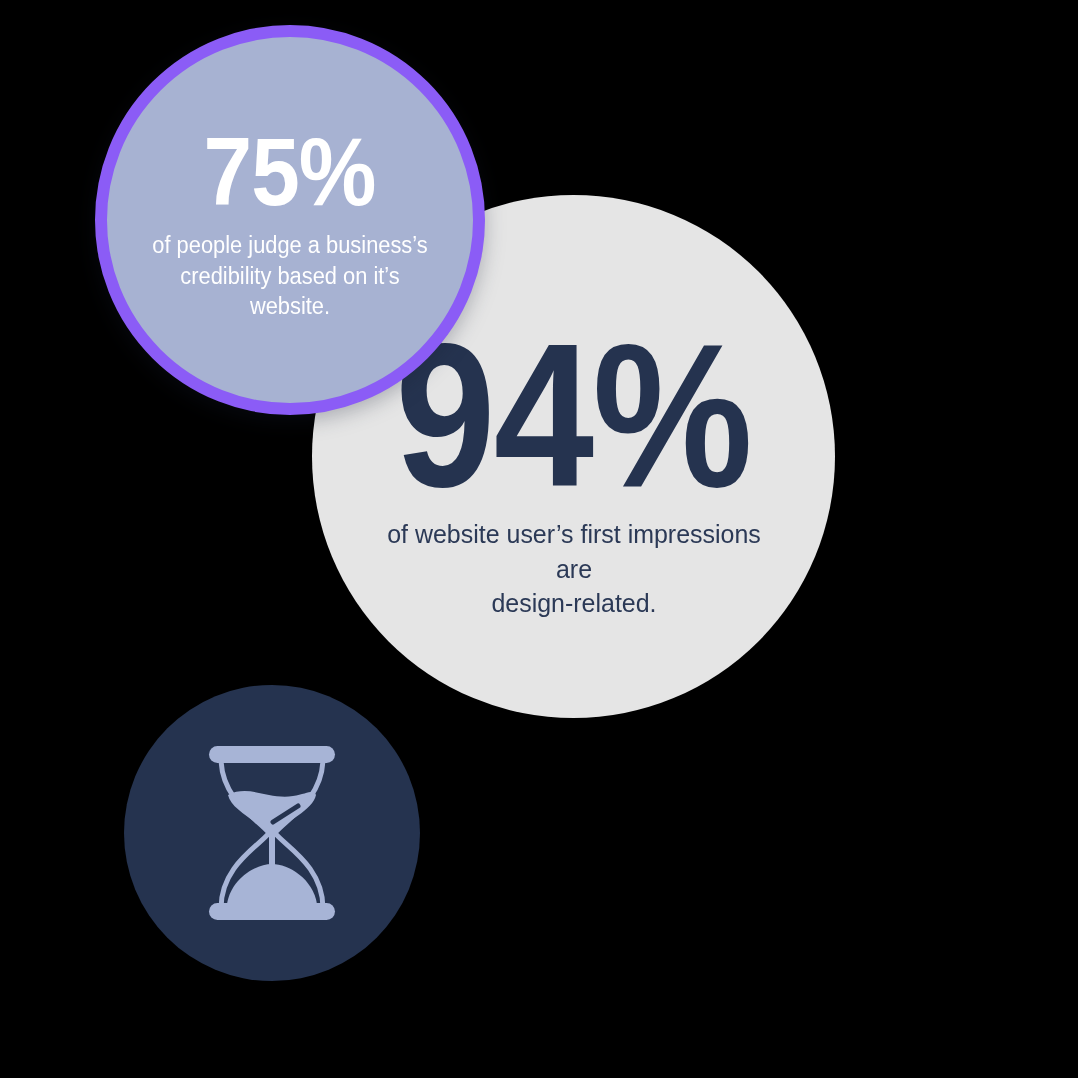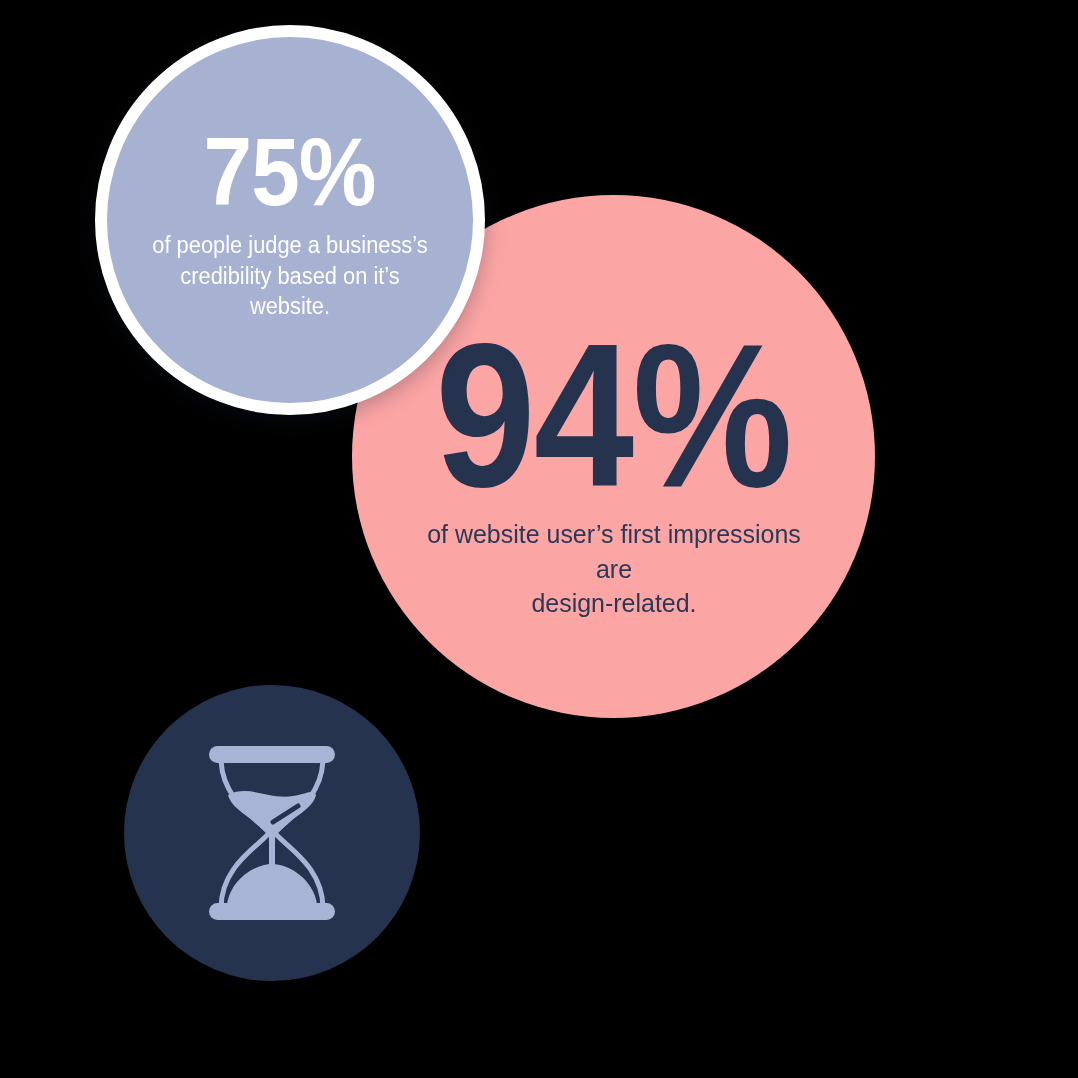--- a/index.html
+++ b/index.html
@@ -29,25 +29,25 @@
     box-sizing: border-box;
     display: flex;
     flex-direction: column;
     align-items: center;
     justify-content: center;
     text-align: center;
   }
 
   
   #circle-purple {
-    left: 352px;
+    left: 312px;
     top: 195px;
     width: 523px;
     height: 523px;
-    background: #fca5a5;
+    background: #e5e5e5;
     z-index: 1;
   }
   #circle-purple .pct {
     font-size: 205px;
     line-height: 0.92;
     font-weight: 700;
     letter-spacing: -2px;
     color: #25334f;
     transform: scaleX(0.88);
     margin: 0 0 6px 0;
@@ -63,21 +63,21 @@
     margin-top: 2px;
   }
 
   
   #circle-gray {
     left: 95px;
     top: 25px;
     width: 390px;
     height: 390px;
     background: #a7b2d2;
-    border: 12px solid #ffffff;
+    border: 12px solid #8b5cf6;
     z-index: 3;
     filter: drop-shadow(0px 6px 10px rgba(20,28,50,0.28));
   }
   #circle-gray .pct {
     font-size: 97px;
     line-height: 0.95;
     font-weight: 700;
     letter-spacing: -1px;
     color: #ffffff;
     transform: scaleX(0.9);

